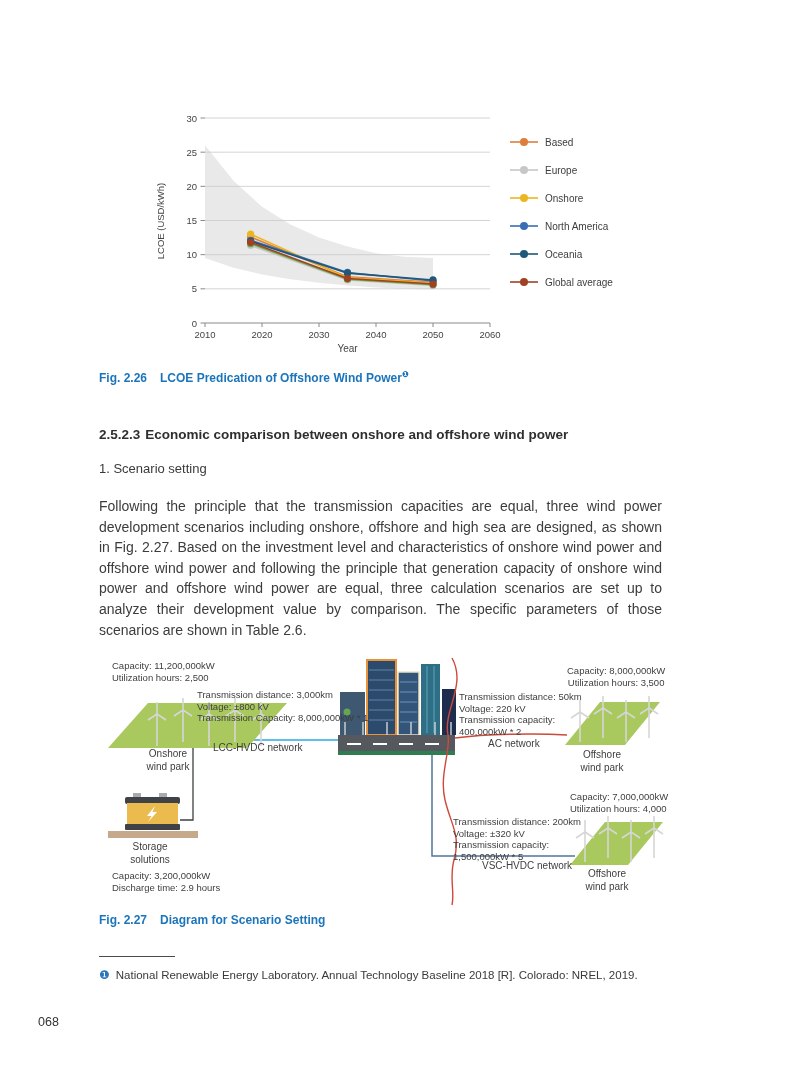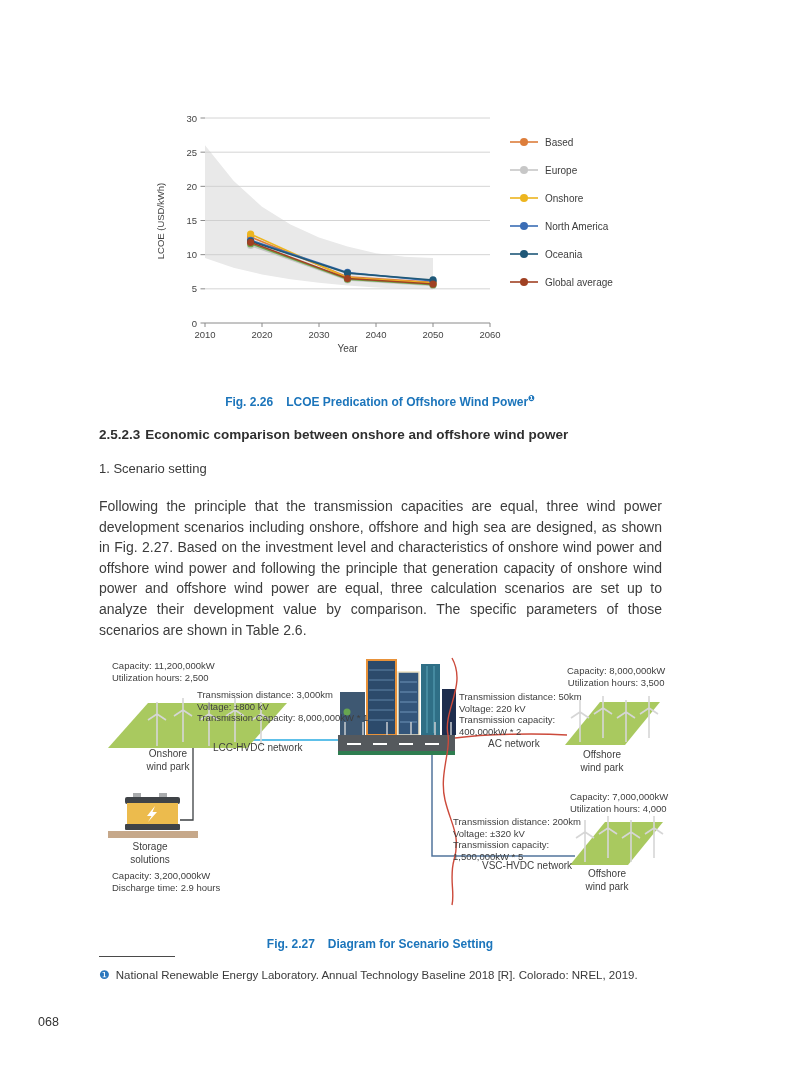--- a/index.html
+++ b/index.html
@@ -9,21 +9,21 @@
   .abs { position:absolute; }
   .pre { white-space:pre-line; }
 
   
   #chart-svg text { font-family:"Liberation Sans","DejaVu Sans",sans-serif; }
   #legend { display:flex; flex-direction:column; }
   .legend-item { height:28px; display:flex; align-items:center; }
   .legend-item span { font-size:10px; color:#3d3d3d; margin-left:5px; }
 
   
-  .fig-caption { text-align:center; font-size:12px; font-weight:bold; color:#1c75bb;margin-top:24px; }
+  .fig-caption { font-size:12px; font-weight:bold; color:#1c75bb; }
   .fig-caption .fig-label { margin-right:13px; }
   .fig-caption sup { font-size:8px; }
 
   
   .section-heading { font-size:13.5px; font-weight:bold; color:#2f2f2f; }
   .section-heading .sec-num { margin-right:5px; }
   .sub-heading { font-size:13px; color:#3a3a3a; }
   .para { font-size:14px; line-height:20.6px; color:#3c3c3c; text-align:justify; }
 
   

